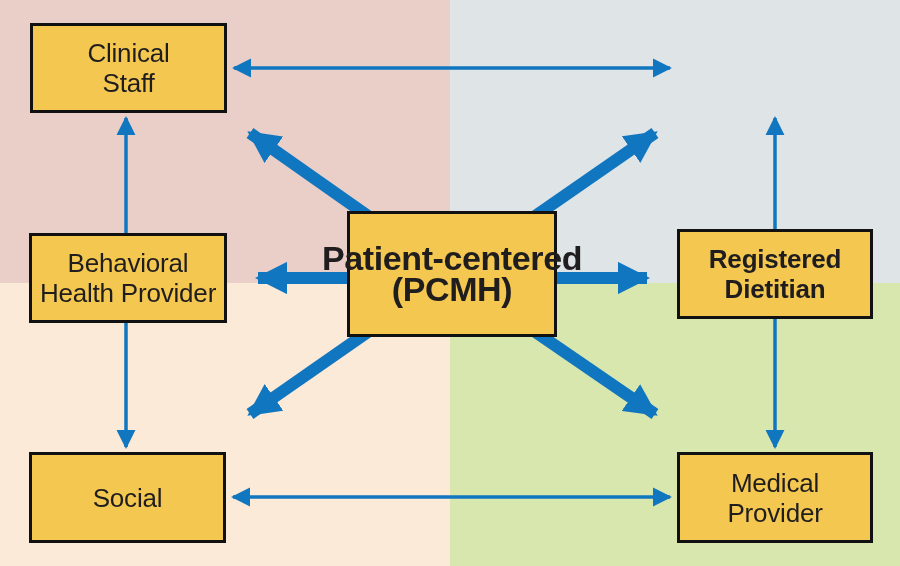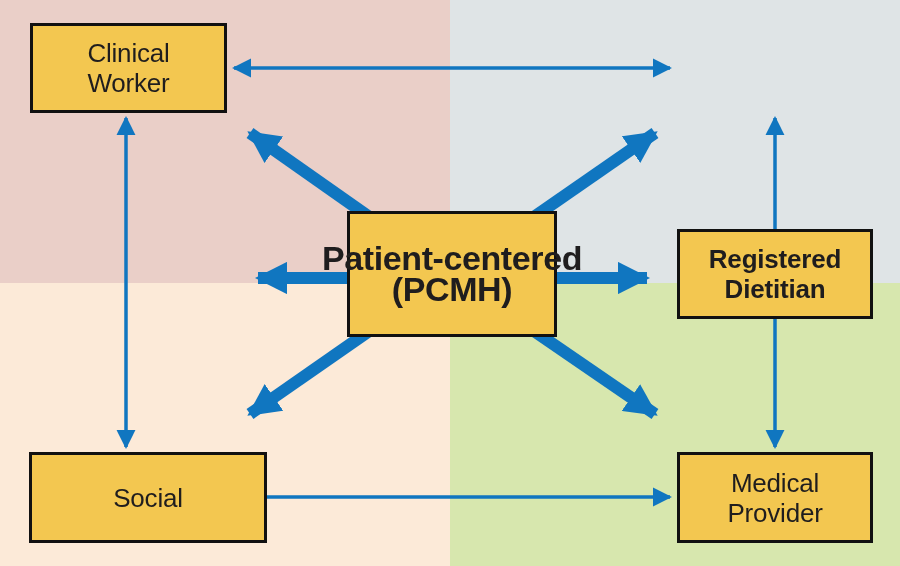--- a/index.html
+++ b/index.html
@@ -43,21 +43,21 @@
     text-align: center;
     color: var(--text);
     font-size: 26px; line-height: 30px;
     letter-spacing: -0.2px;
   }
   .node span { display: block; white-space: nowrap; }
   .n-clinical   { left: 30px;  top: 23px;  width: 197px; height: 90px; }
   .n-pharmacist { left: 677px; top: 23px;  width: 196px; height: 90px; }
   .n-behavioral { left: 29px;  top: 233px; width: 198px; height: 90px; }
   .n-dietitian  { left: 677px; top: 229px; width: 196px; height: 90px; font-weight: bold; }
-  .n-social     { left: 29px;  top: 452px; width: 238px; height: 91px; }
+  .n-social     { left: 29px;  top: 452px; width: 197px; height: 91px; }
   .n-medical    { left: 677px; top: 452px; width: 196px; height: 91px; }
   .n-pcmh {
     left: 347px; top: 211px; width: 210px; height: 126px;
     font-weight: bold; font-size: 34px; line-height: 31px;
     letter-spacing: -0.4px;
   }
 </style>
 </head>
 <body>
 
@@ -86,24 +86,28 @@
     <line class="thick" x1="385" y1="228" x2="250" y2="133" marker-end="url(#thickHead)"></line>
     <line class="thick" x1="518" y1="228" x2="655" y2="133" marker-end="url(#thickHead)"></line>
     <line class="thick" x1="380" y1="278" x2="258" y2="278" marker-end="url(#thickHead)"></line>
     <line class="thick" x1="525" y1="278" x2="647" y2="278" marker-end="url(#thickHead)"></line>
     <line class="thick" x1="385" y1="320" x2="250" y2="414" marker-end="url(#thickHead)"></line>
     <line class="thick" x1="518" y1="320" x2="655" y2="414" marker-end="url(#thickHead)"></line>
   </svg>
 
   <div class="node n-clinical">
     <span>Clinical</span>
-    <span>Worker</span>
+    <span>Staff</span>
   </div>
 
 
+  <div class="node n-behavioral">
+    <span>Behavioral</span>
+    <span>Health Provider</span>
+  </div>
 
   <div class="node n-dietitian">
     <span>Registered</span>
     <span>Dietitian</span>
   </div>
 
   <div class="node n-social">
     <span>Social</span>
   </div>
 

